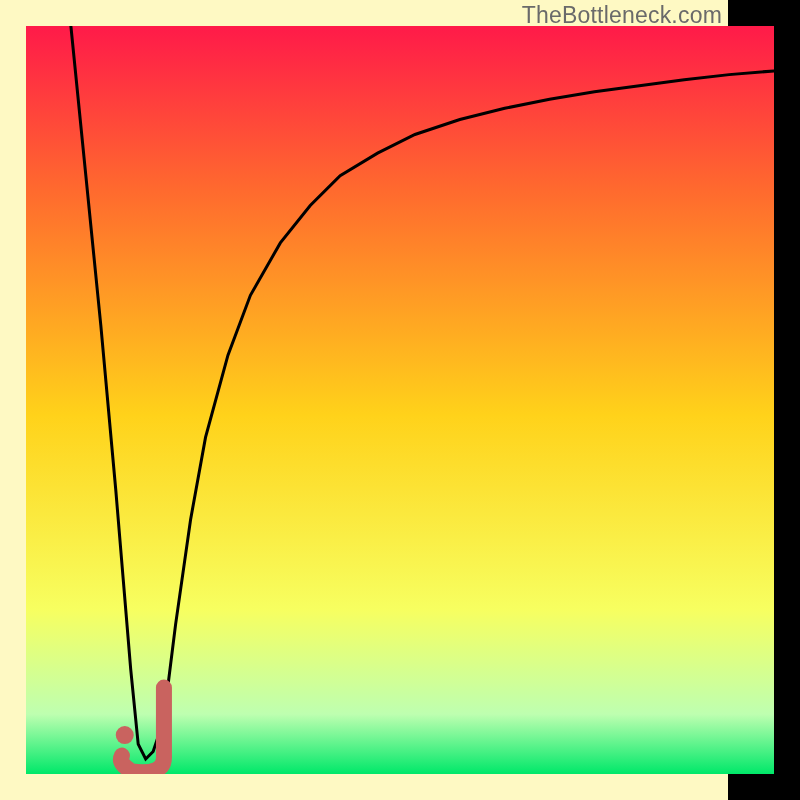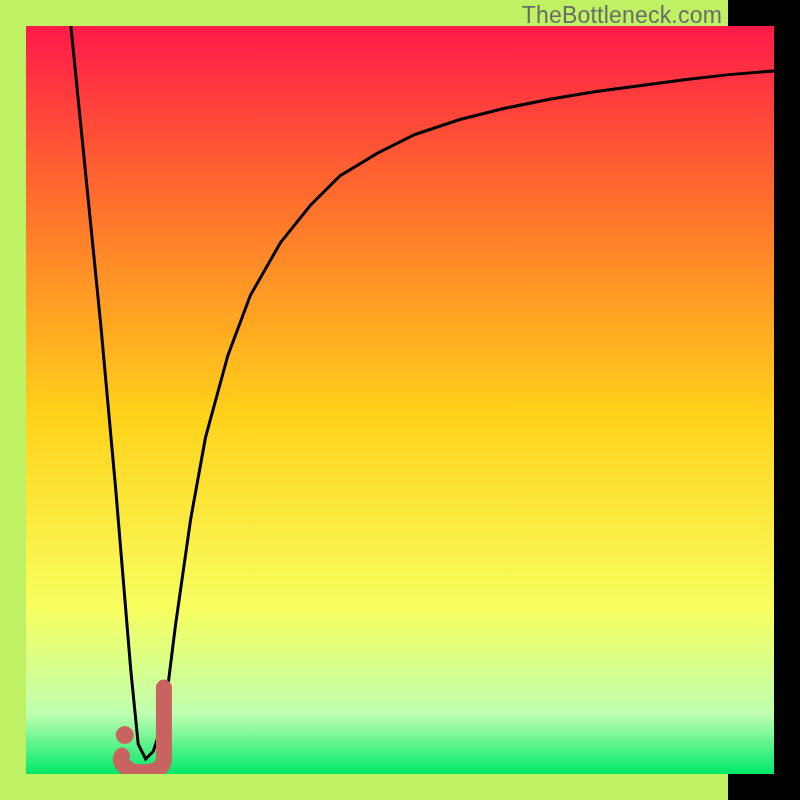--- a/index.html
+++ b/index.html
@@ -7,21 +7,21 @@
     padding: 0;
     width: 800px;
     height: 800px;
     overflow: hidden;
     background: #000;
     font-family: Arial, Helvetica, sans-serif;
   }
   .outer {
     width: 728px;
     height: 800px;
-    background: #bef264;
+    background: #fef9c3;
     position: relative;
   }
   .watermark {
     position: absolute;
     top: 2px;
     right: 6px;
     color: #6a6a6a;
     font-size: 23px;
     font-weight: 400;
     letter-spacing: 0.2px;

